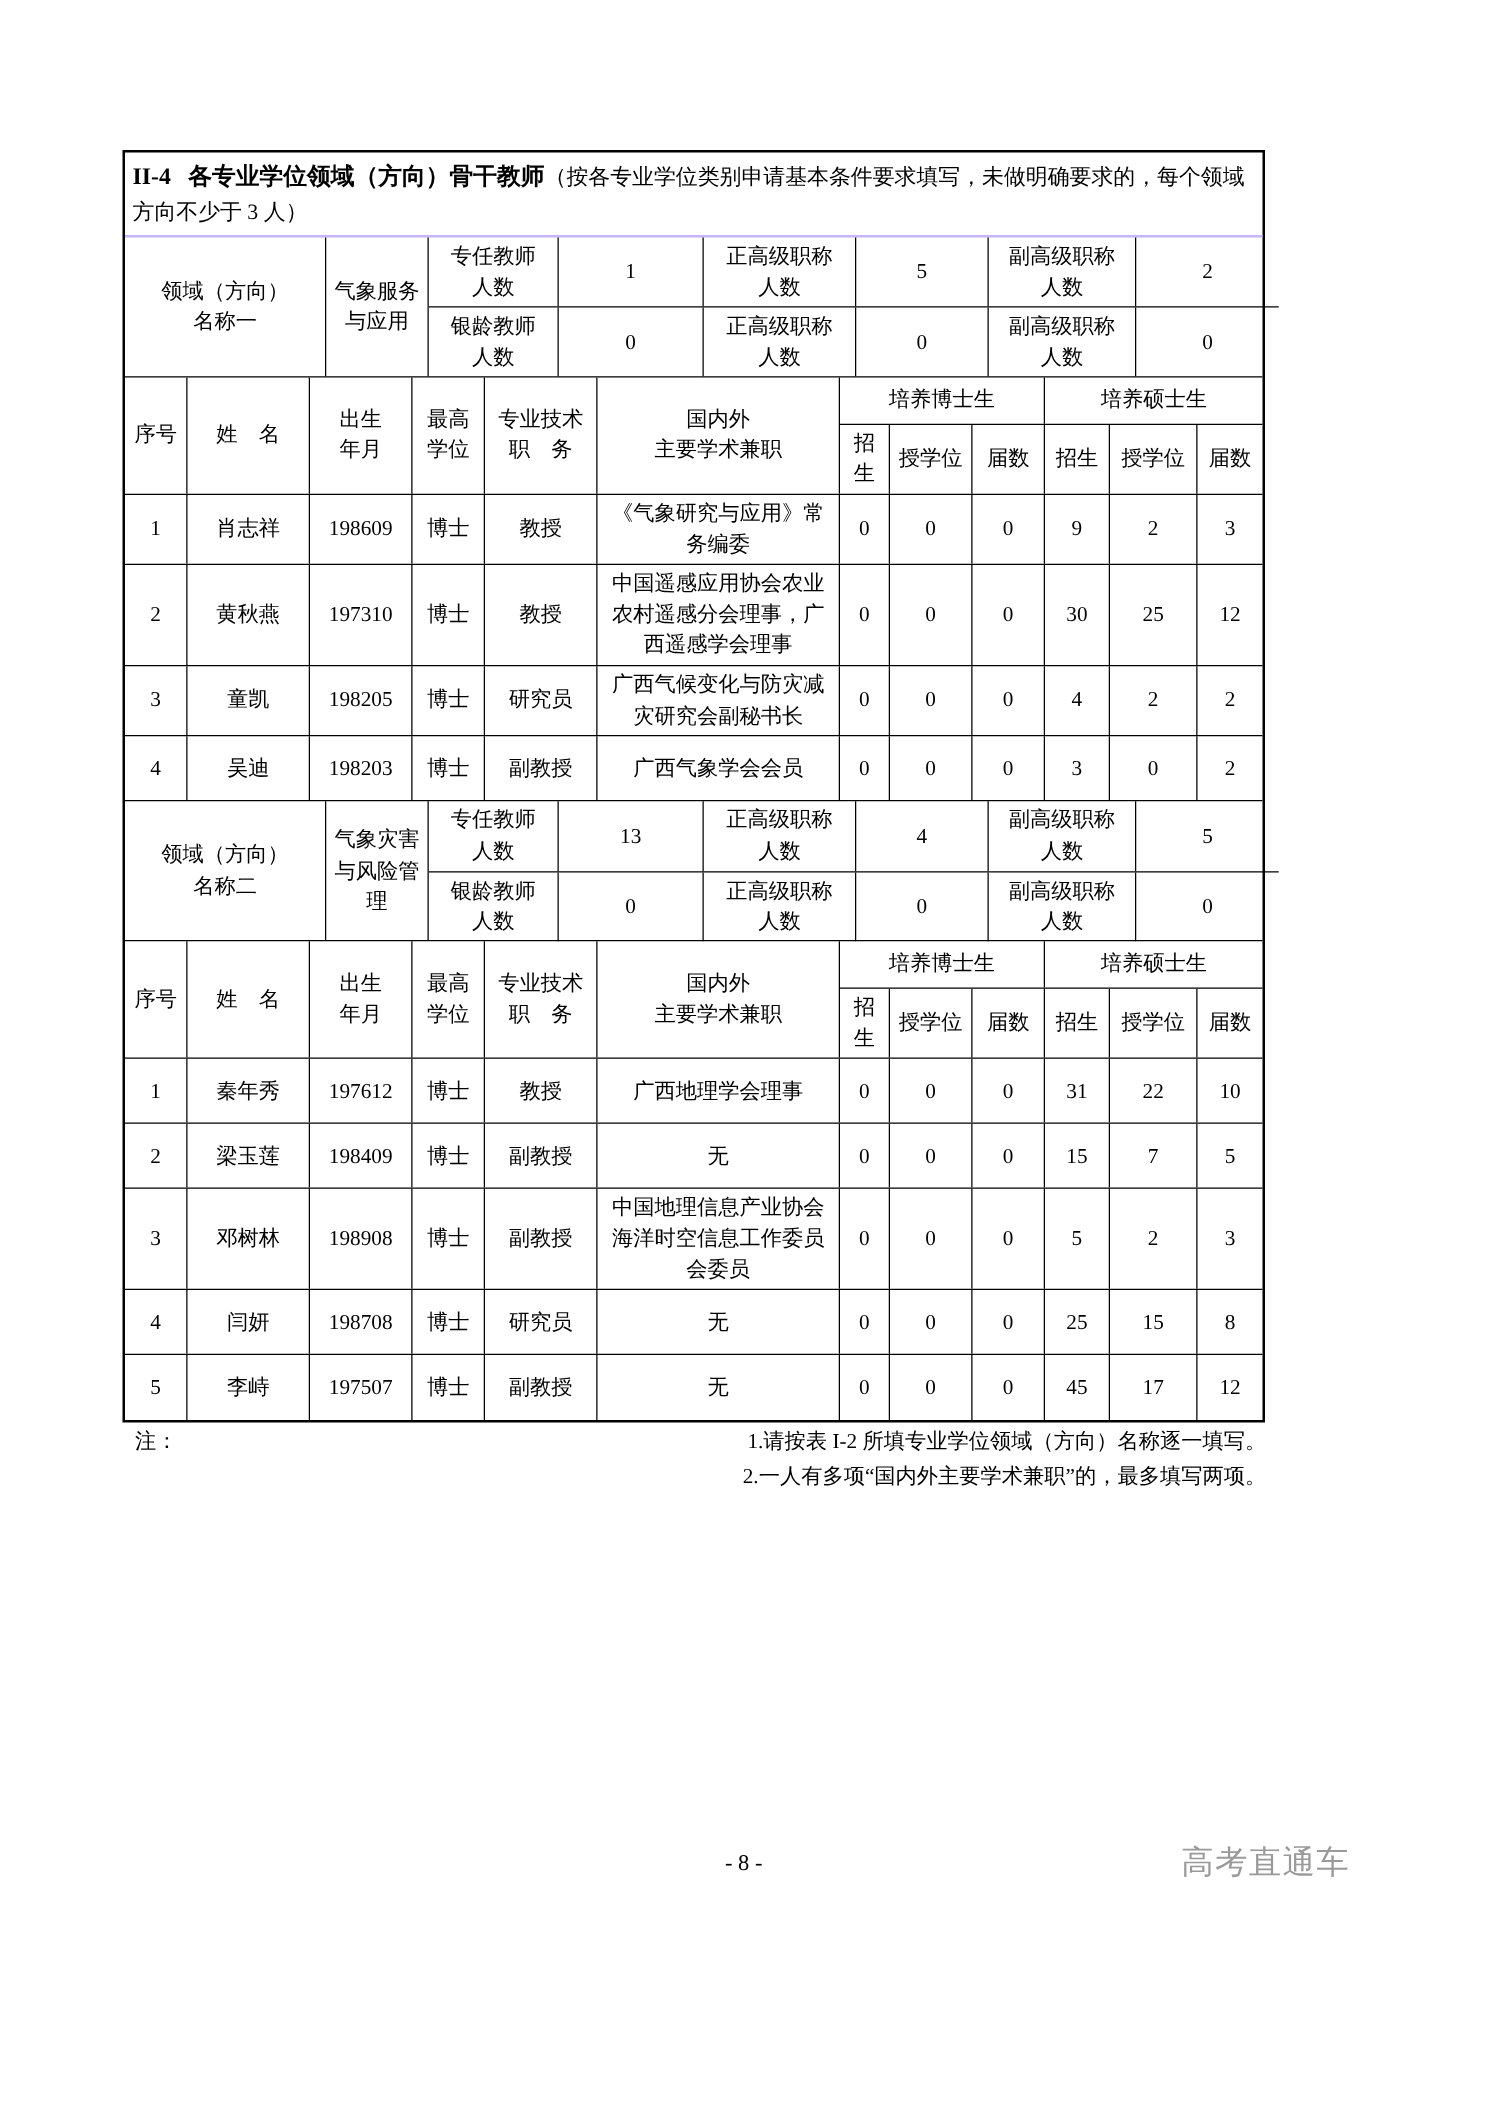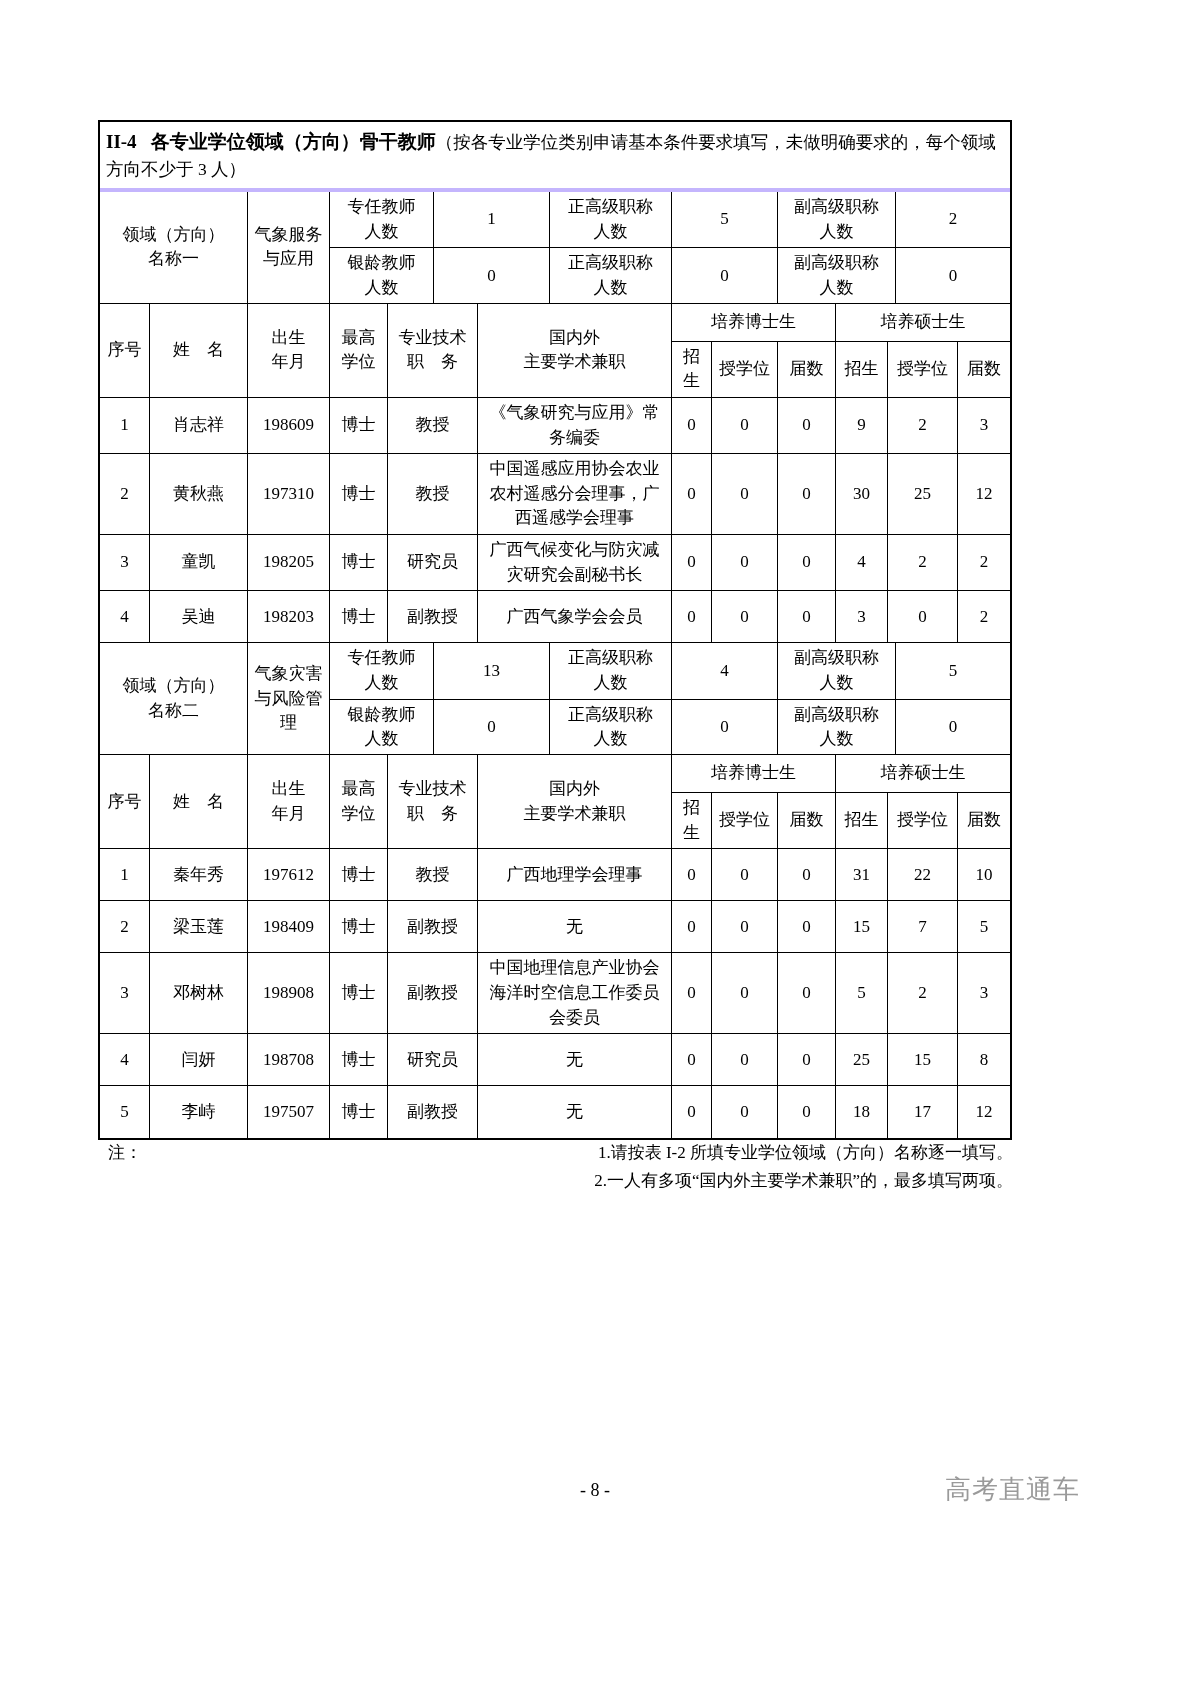--- a/index.html
+++ b/index.html
@@ -12,21 +12,21 @@
     overflow:hidden;
   }
   .form{
     position:absolute;left:98px;top:120px;width:914px;
     border:2px solid #000;
     box-sizing:border-box;
     background:#fff;
   }
   .form *{box-sizing:border-box;}
   .title-block{
-    border-bottom:4px solid #c4b5fd;
+    border-bottom:2px solid #c4b5fd;
     padding:6px 4px 6px 6px;
     font-size:18px;line-height:1.45;
   }
   .title-block .tprefix{font-weight:bold;font-size:19px;margin-right:14px;}
   .title-block .tmain{font-weight:bold;font-size:19px;}
   .title-block .tnote{font-size:17.5px;}
   .hrow{display:flex;border-bottom:1px solid #000;}
   .cell{
     border-right:1px solid #000;
     display:flex;align-items:center;justify-content:center;
@@ -44,21 +44,21 @@
   .col-header{height:94px;}
   .drow{display:flex;border-bottom:1px solid #000;min-height:52px;}
   .rows:last-child .drow:last-child{border-bottom:none;}
 
   
   .w-seq{width:50px}.w-name{width:98px}.w-birth{width:82px}.w-deg{width:58px}
   .w-tech{width:90px}.w-acad{width:194px}
   .w-pe{width:40px}.w-pa{width:66px}.w-pc{width:58px}
   .w-me{width:52px}.w-ma{width:70px}.w-mc{width:52px}
   
-  .w-field{width:148px}.w-fname{width:82px}
+  .w-field{width:161px}.w-fname{width:82px}
   .w-sa{width:104px}.w-sb{width:116px}.w-sc{width:122px}
   .w-sd{width:106px}.w-se{width:118px}.w-sf{width:114px}
   .vgroup-sec{width:680px}
   
   .w-grp-phd{width:164px}.w-grp-ms{width:174px}
   .vgroup-train{width:338px}
 
   .notes{
     position:absolute;left:108px;top:1140px;width:905px;
     font-size:17px;line-height:1.5;
@@ -324,21 +324,21 @@
         <div class="drow">
           <div class="cell w-seq">5</div>
           <div class="cell w-name">李峙</div>
           <div class="cell w-birth">197507</div>
           <div class="cell w-deg">博士</div>
           <div class="cell w-tech">副教授</div>
           <div class="cell w-acad">无</div>
           <div class="cell w-pe">0</div>
           <div class="cell w-pa">0</div>
           <div class="cell w-pc">0</div>
-          <div class="cell w-me">18</div>
+          <div class="cell w-me">45</div>
           <div class="cell w-ma">17</div>
           <div class="cell w-mc">12</div>
         </div>
       </div>
 
   </div>
 
   <div class="notes">
     <div class="nprefix">注：</div>
     <div class="nitems">

